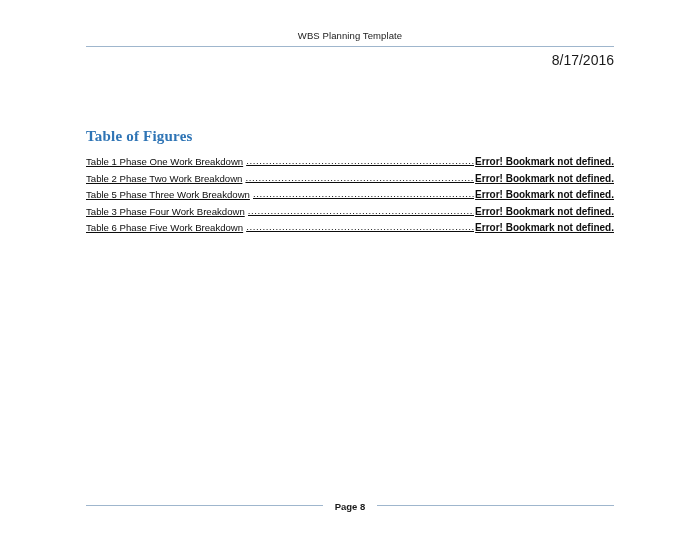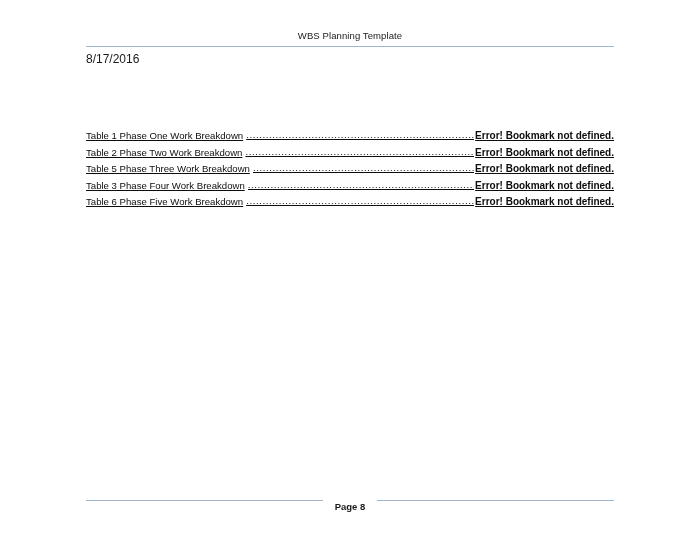--- a/index.html
+++ b/index.html
@@ -33,22 +33,22 @@
     font-size: 9.5px;
     color: #1a1a1a;
     letter-spacing: 0.1px;
   }
   .header-rule {
     margin-top: 5px;
     border-bottom: 1px solid #9fb6cd;
     width: 100%;
   }
   .header-date {
-    text-align: left;
-    font-size: 12px;
+    text-align: right;
+    font-size: 14px;
     color: #1a1a1a;
     margin-top: 5px;
   }
 
   
   .content {
     position: absolute;
     top: 128px;
     left: 86px;
     width: 528px;
@@ -97,20 +97,21 @@
     font-size: 10px;
   }
 
   
   .footer {
     position: absolute;
     bottom: 29px;
     left: 86px;
     width: 528px;
     display: flex;
+    align-items: center;
   }
   .footer-rule {
     flex: 1 1 auto;
     border-bottom: 1px solid #9fb6cd;
     height: 0;
   }
   .footer-label {
     flex: 0 0 auto;
     padding: 0 12px;
     font-size: 9.5px;
@@ -125,20 +126,21 @@
 
 <div class="page">
 
   <div class="header">
     <div class="header-title">WBS Planning Template</div>
     <div class="header-rule"></div>
     <div class="header-date">8/17/2016</div>
   </div>
 
   <div class="content">
+    <div class="tof-heading">Table of Figures</div>
 
     <ul class="tof-list">
       <li class="tof-entry">
         <span class="tof-label">Table 1 Phase One Work Breakdown</span>
         <span class="tof-dots">...........................................................................................</span>
         <span class="tof-error">Error! Bookmark not defined.</span>
       </li>
       <li class="tof-entry">
         <span class="tof-label">Table 2 Phase Two Work Breakdown</span>
         <span class="tof-dots">...........................................................................................</span>

